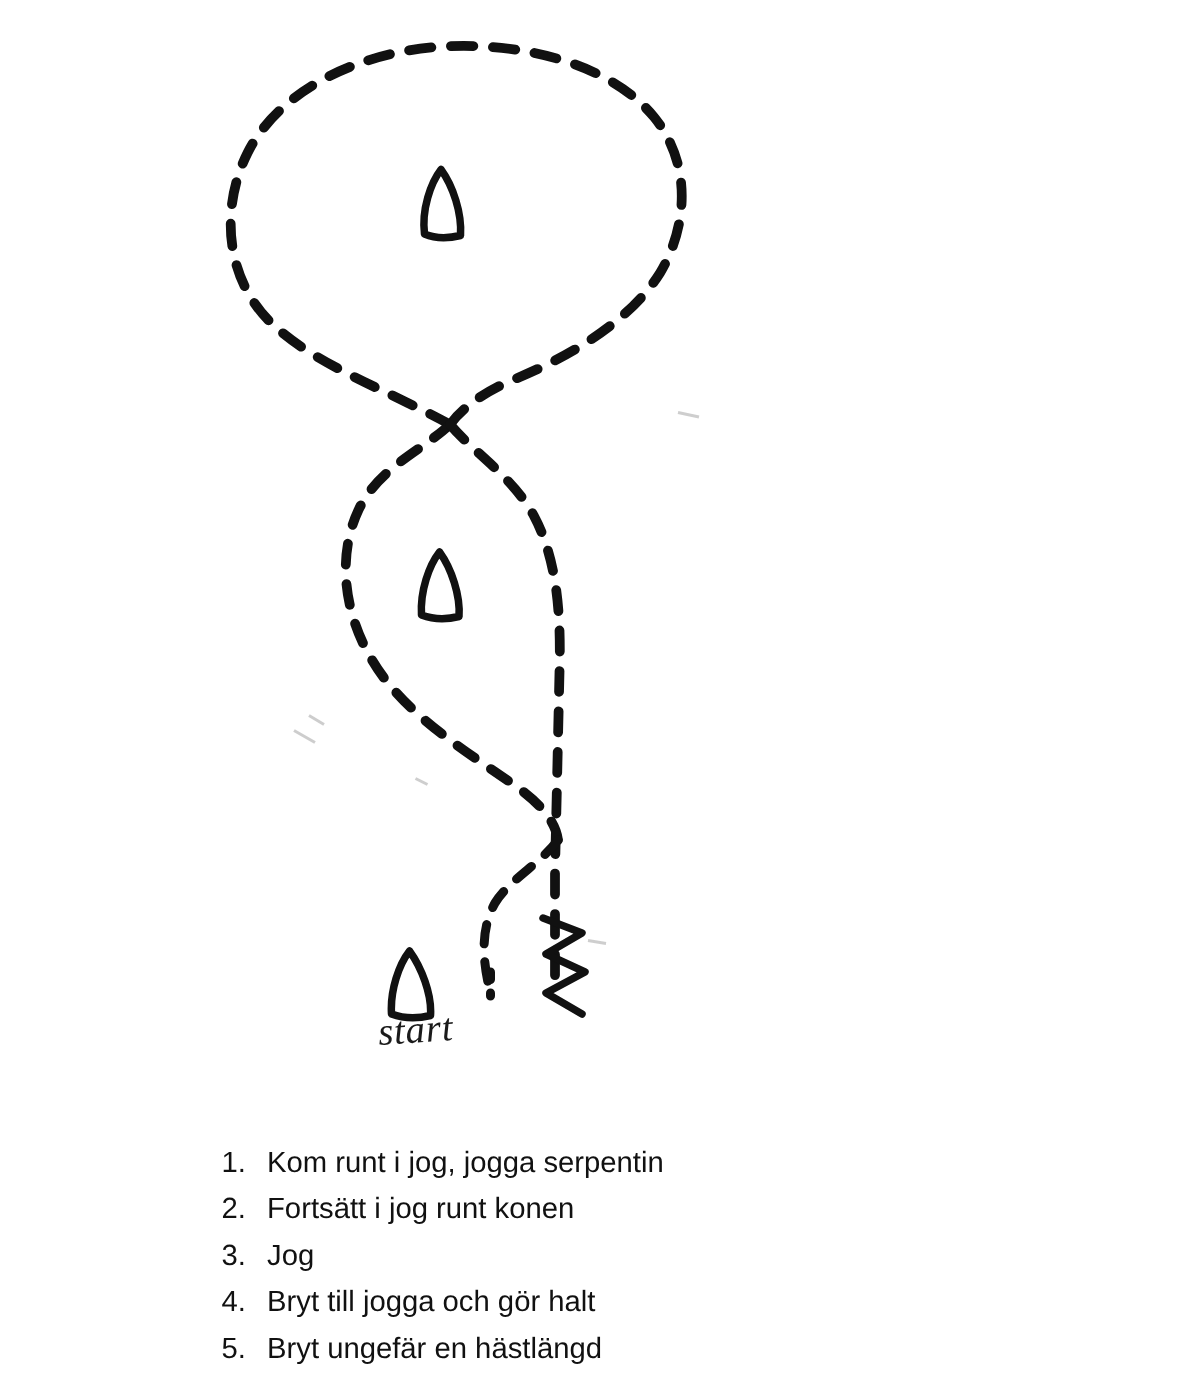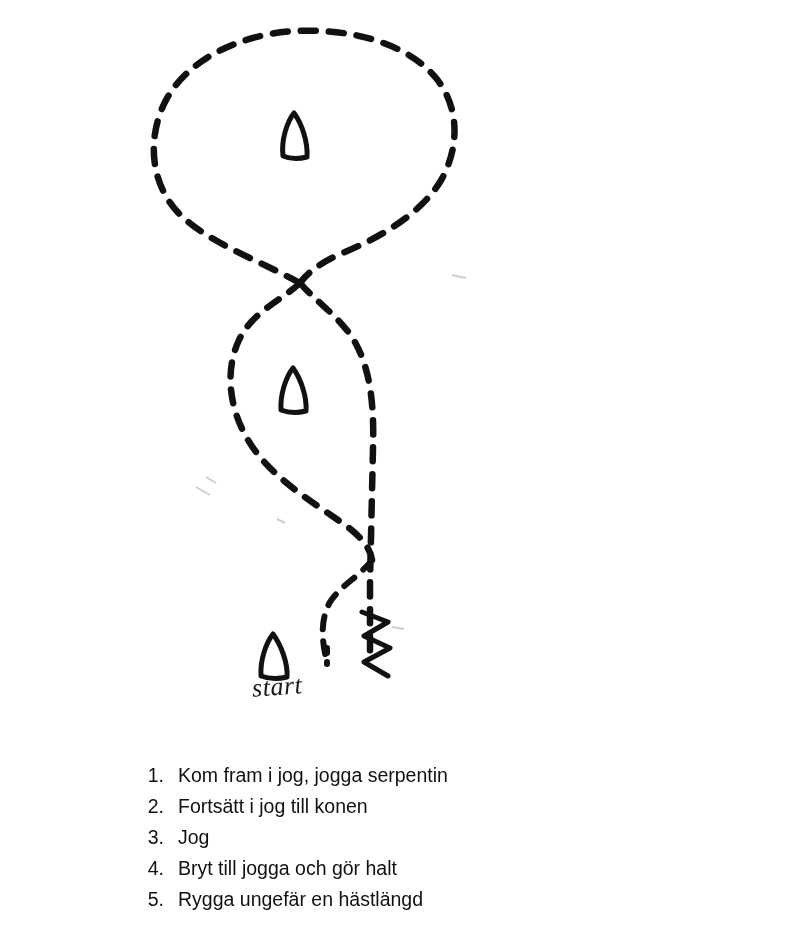--- a/index.html
+++ b/index.html
@@ -133,34 +133,34 @@
       </g>
     </svg>
   </div>
 
   <div class="start-label">start</div>
 
   <div class="instructions">
     <ol>
       <li>
         <span class="num">1.</span>
-        <span class="txt">Kom fram i jog, jogga serpentin</span>
+        <span class="txt">Kom runt i jog, jogga serpentin</span>
       </li>
       <li>
         <span class="num">2.</span>
-        <span class="txt">Fortsätt i jog till konen</span>
+        <span class="txt">Fortsätt i jog runt konen</span>
       </li>
       <li>
         <span class="num">3.</span>
         <span class="txt">Jog</span>
       </li>
       <li>
         <span class="num">4.</span>
         <span class="txt">Bryt till jogga och gör halt</span>
       </li>
       <li>
         <span class="num">5.</span>
-        <span class="txt">Rygga ungefär en hästlängd</span>
+        <span class="txt">Bryt ungefär en hästlängd</span>
       </li>
     </ol>
   </div>
 
 </div>
 
 </body></html>

